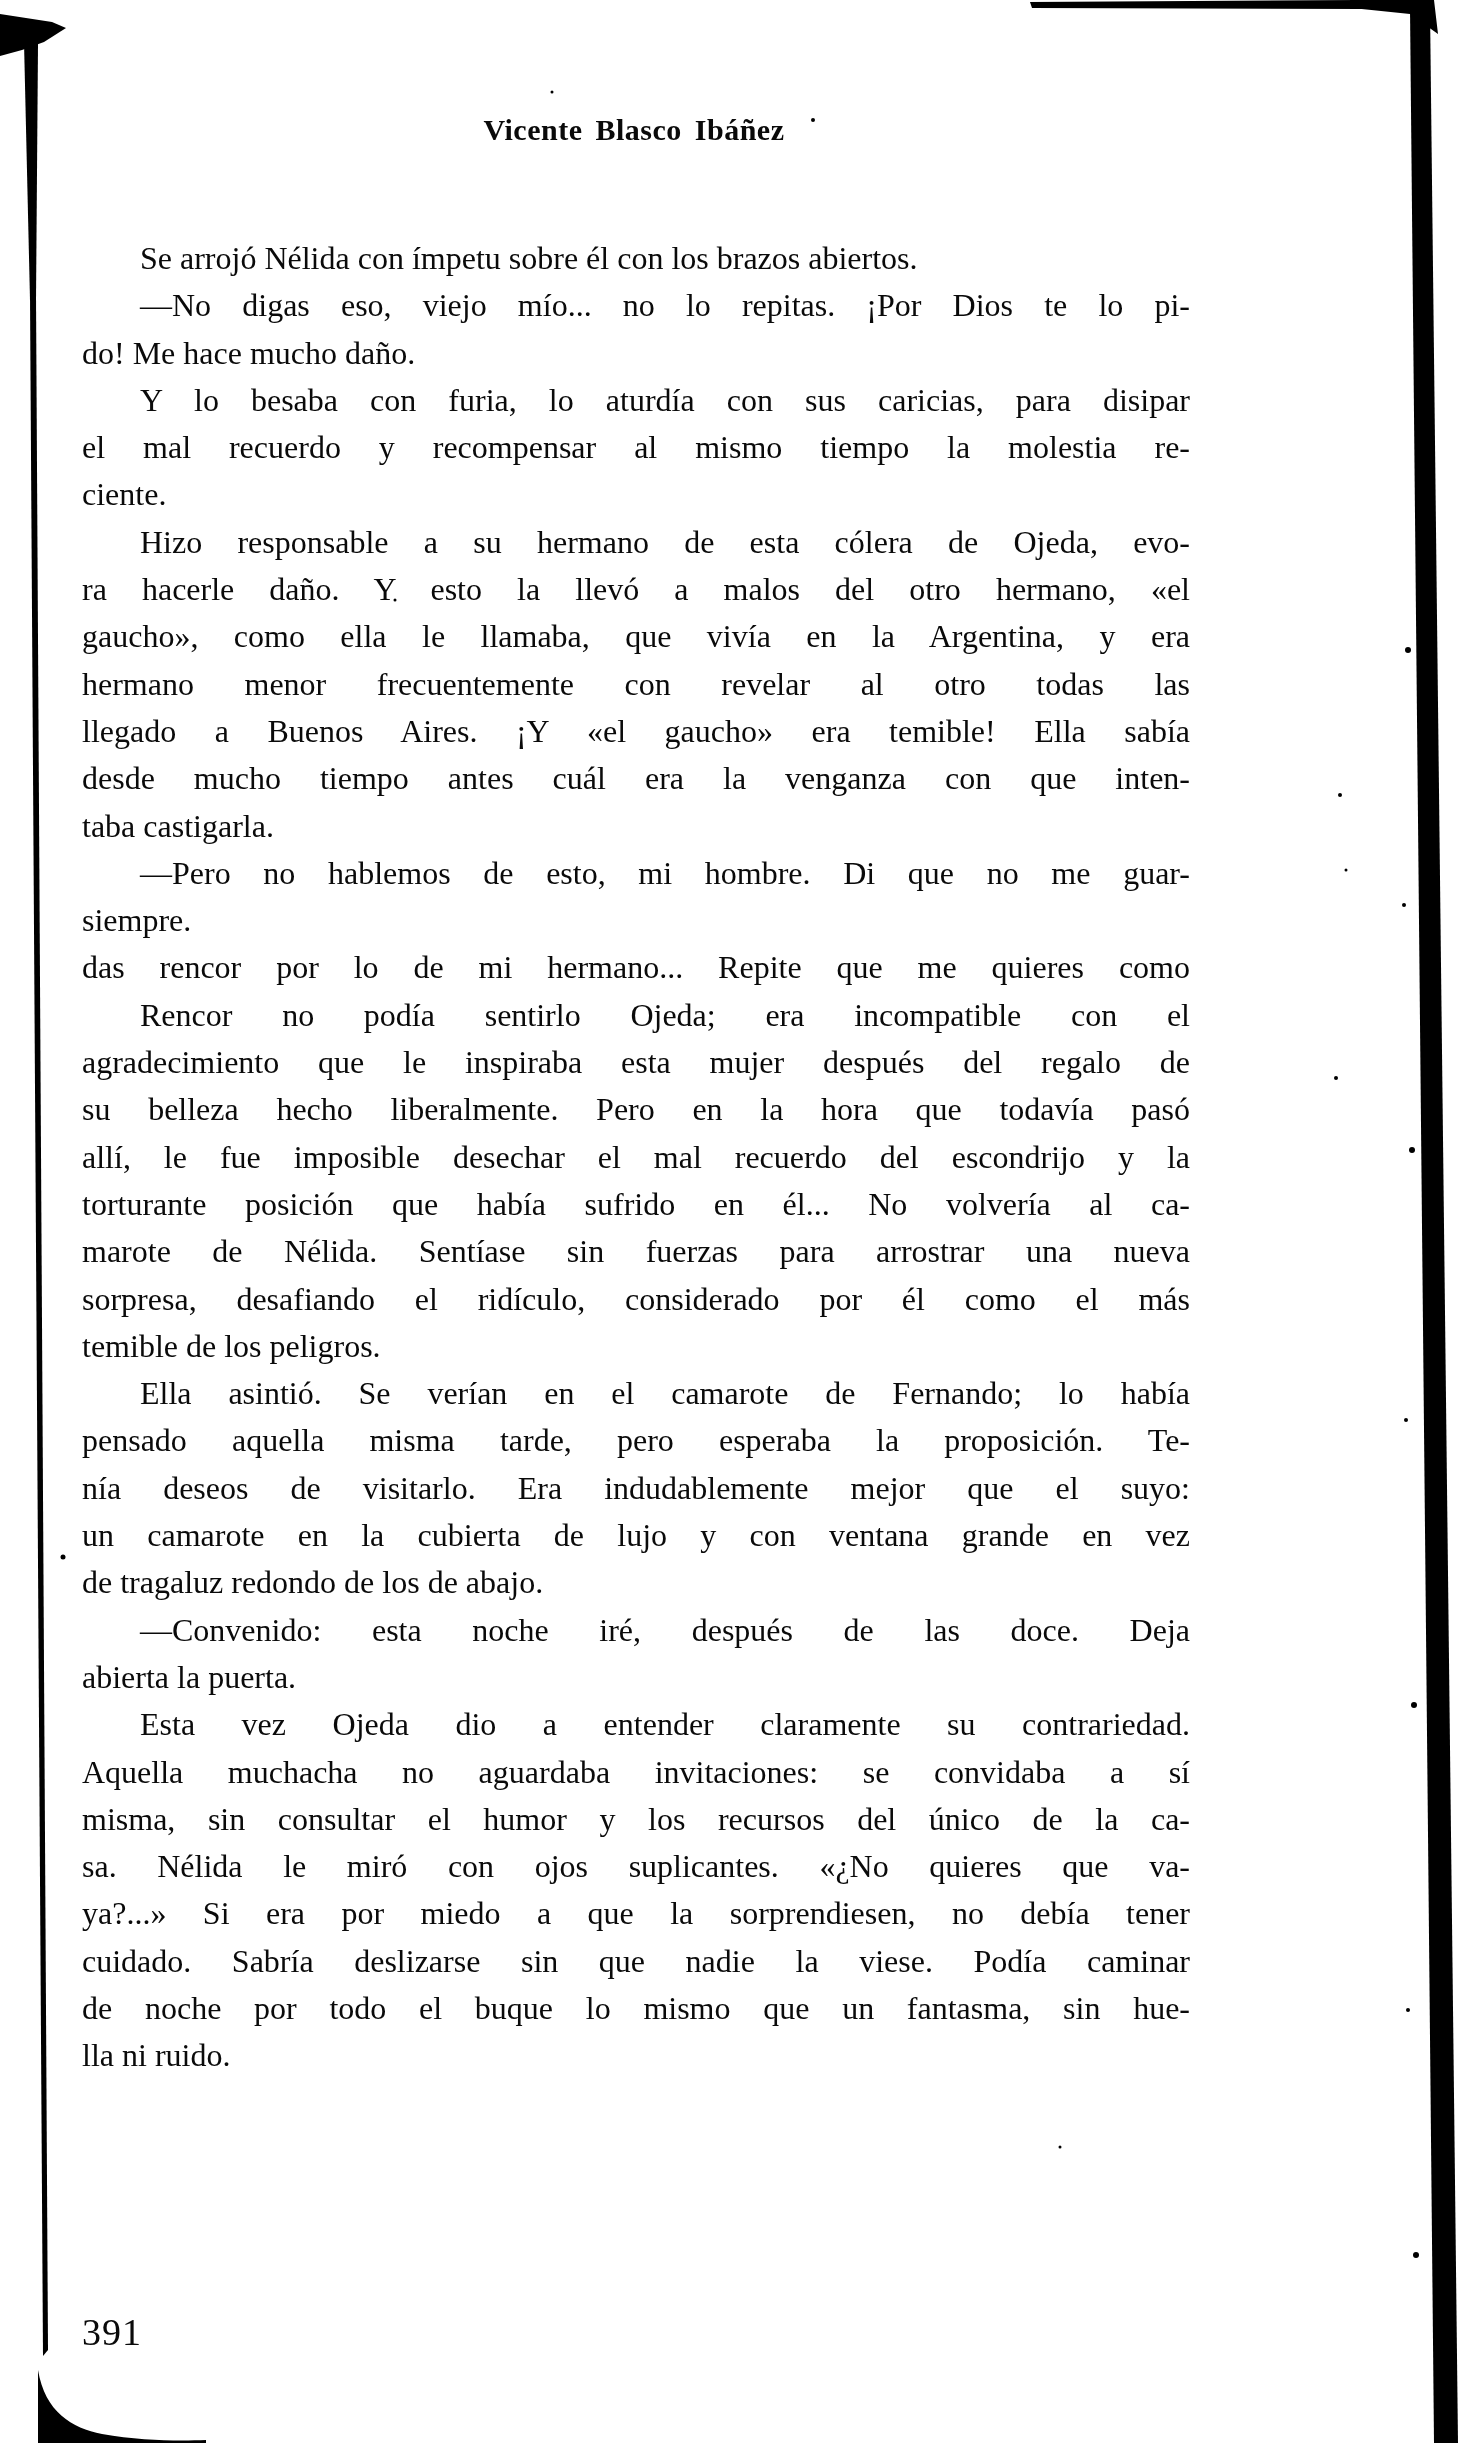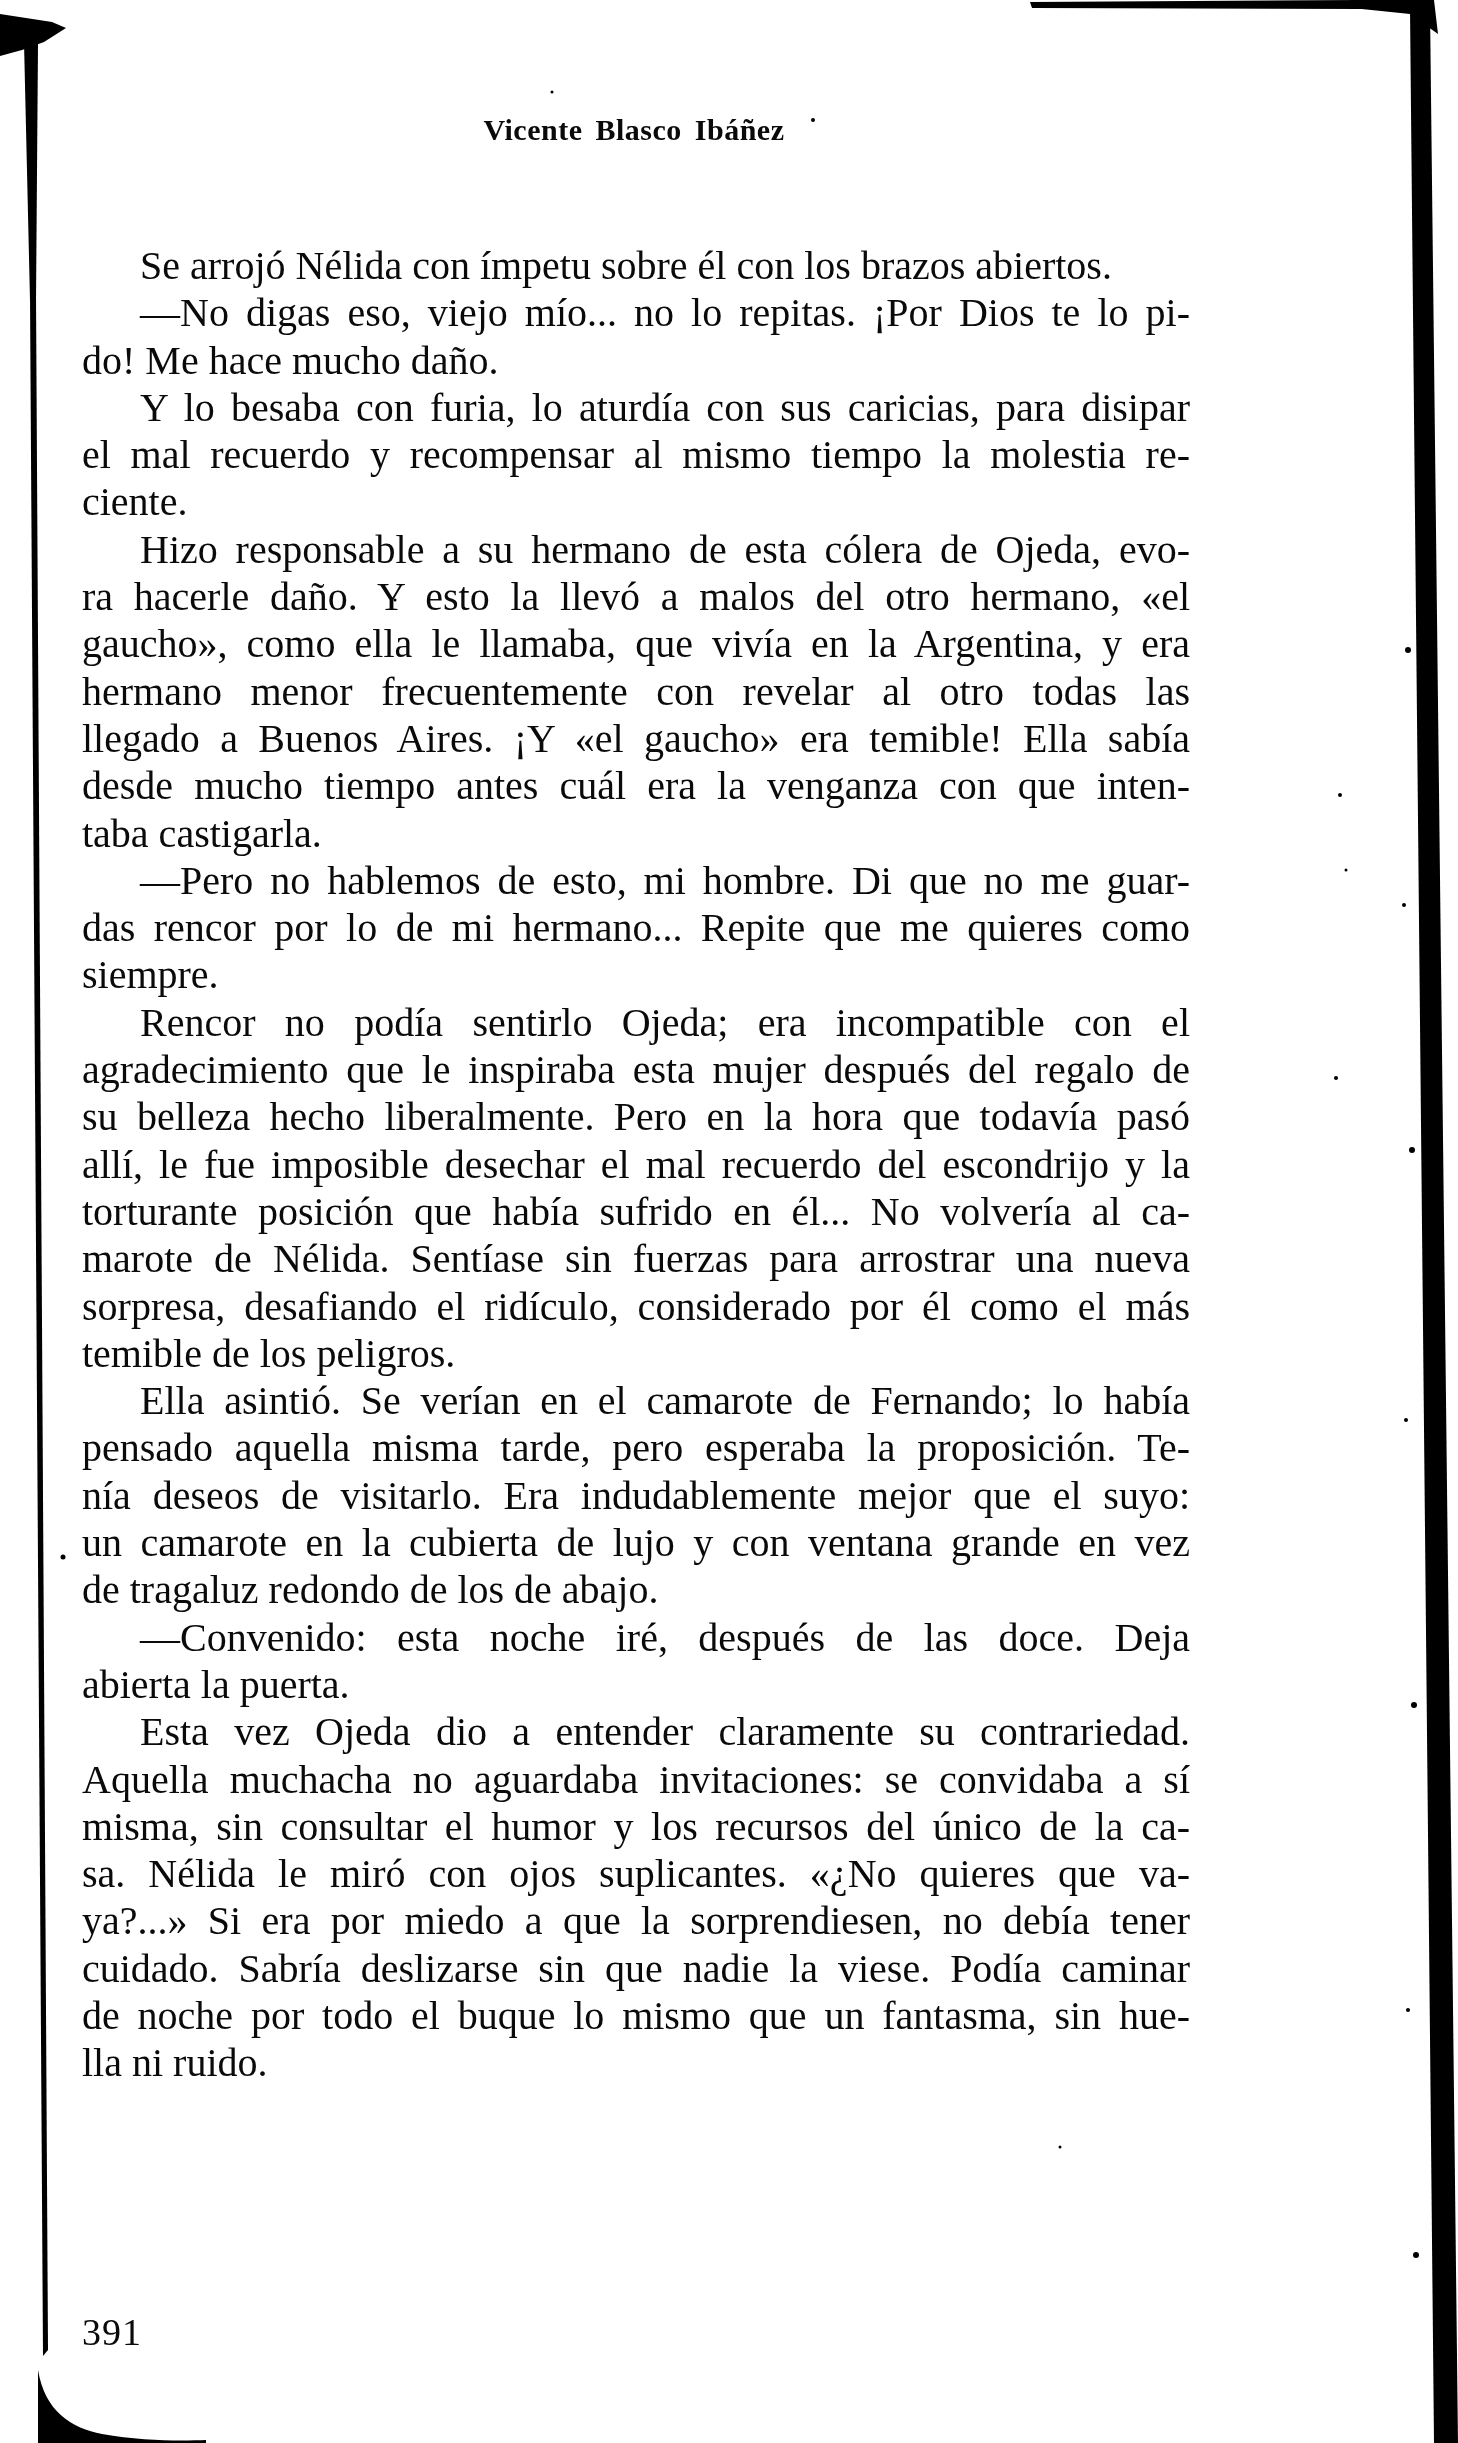--- a/index.html
+++ b/index.html
@@ -22,22 +22,22 @@
     left: 82px; top: 112px; width: 1104px;
     text-align: center;
     font-size: 30px;
     font-weight: bold;
     word-spacing: 5px;
     letter-spacing: 0.5px;
     line-height: 36px;
   }
   .body-text {
     position: absolute;
-    left: 82px; top: 242px; width: 1108px;
-    font-size: 40px;
+    left: 82px; top: 235px; width: 1108px;
+    font-size: 32px;
   }
   .line {
     height: 47.3px;
     line-height: 47.3px;
     text-align: justify;
     text-align-last: justify;
     overflow: hidden;
     white-space: normal;
   }
   .line.para-end { text-align-last: left; }
@@ -100,22 +100,22 @@
       <div class="line">el mal recuerdo y recompensar al mismo tiempo la molestia re-</div>
       <div class="line para-end">ciente.</div>
       <div class="line indent">Hizo responsable a su hermano de esta cólera de Ojeda, evo-</div>
       <div class="line">ra hacerle daño. Y esto la llevó a malos del otro hermano, «el</div>
       <div class="line">gaucho», como ella le llamaba, que vivía en la Argentina, y era</div>
       <div class="line">hermano menor frecuentemente con revelar al otro todas las</div>
       <div class="line">llegado a Buenos Aires. ¡Y «el gaucho» era temible! Ella sabía</div>
       <div class="line">desde mucho tiempo antes cuál era la venganza con que inten-</div>
       <div class="line para-end">taba castigarla.</div>
       <div class="line indent">—Pero no hablemos de esto, mi hombre. Di que no me guar-</div>
+      <div class="line para-end">siempre.</div>
       <div class="line">das rencor por lo de mi hermano... Repite que me quieres como</div>
-      <div class="line para-end">siempre.</div>
       <div class="line indent">Rencor no podía sentirlo Ojeda; era incompatible con el</div>
       <div class="line">agradecimiento que le inspiraba esta mujer después del regalo de</div>
       <div class="line">su belleza hecho liberalmente. Pero en la hora que todavía pasó</div>
       <div class="line">allí, le fue imposible desechar el mal recuerdo del escondrijo y la</div>
       <div class="line">torturante posición que había sufrido en él... No volvería al ca-</div>
       <div class="line">marote de Nélida. Sentíase sin fuerzas para arrostrar una nueva</div>
       <div class="line">sorpresa, desafiando el ridículo, considerado por él como el más</div>
       <div class="line para-end">temible de los peligros.</div>
       <div class="line indent">Ella asintió. Se verían en el camarote de Fernando; lo había</div>
       <div class="line">pensado aquella misma tarde, pero esperaba la proposición. Te-</div>

